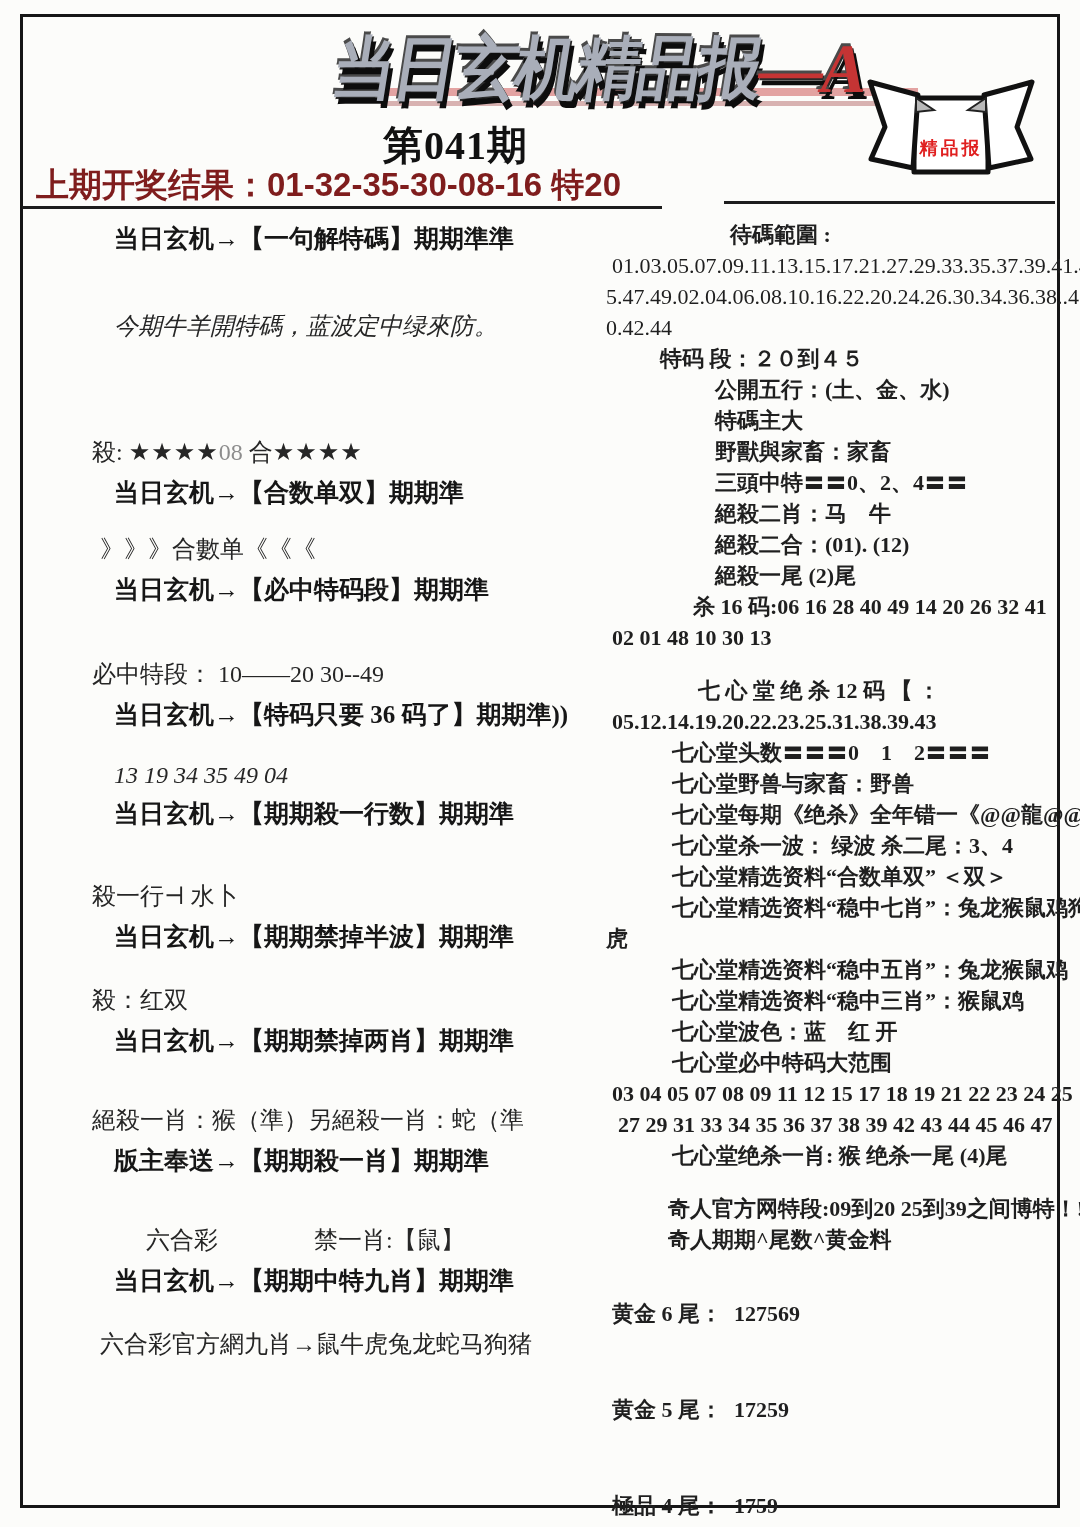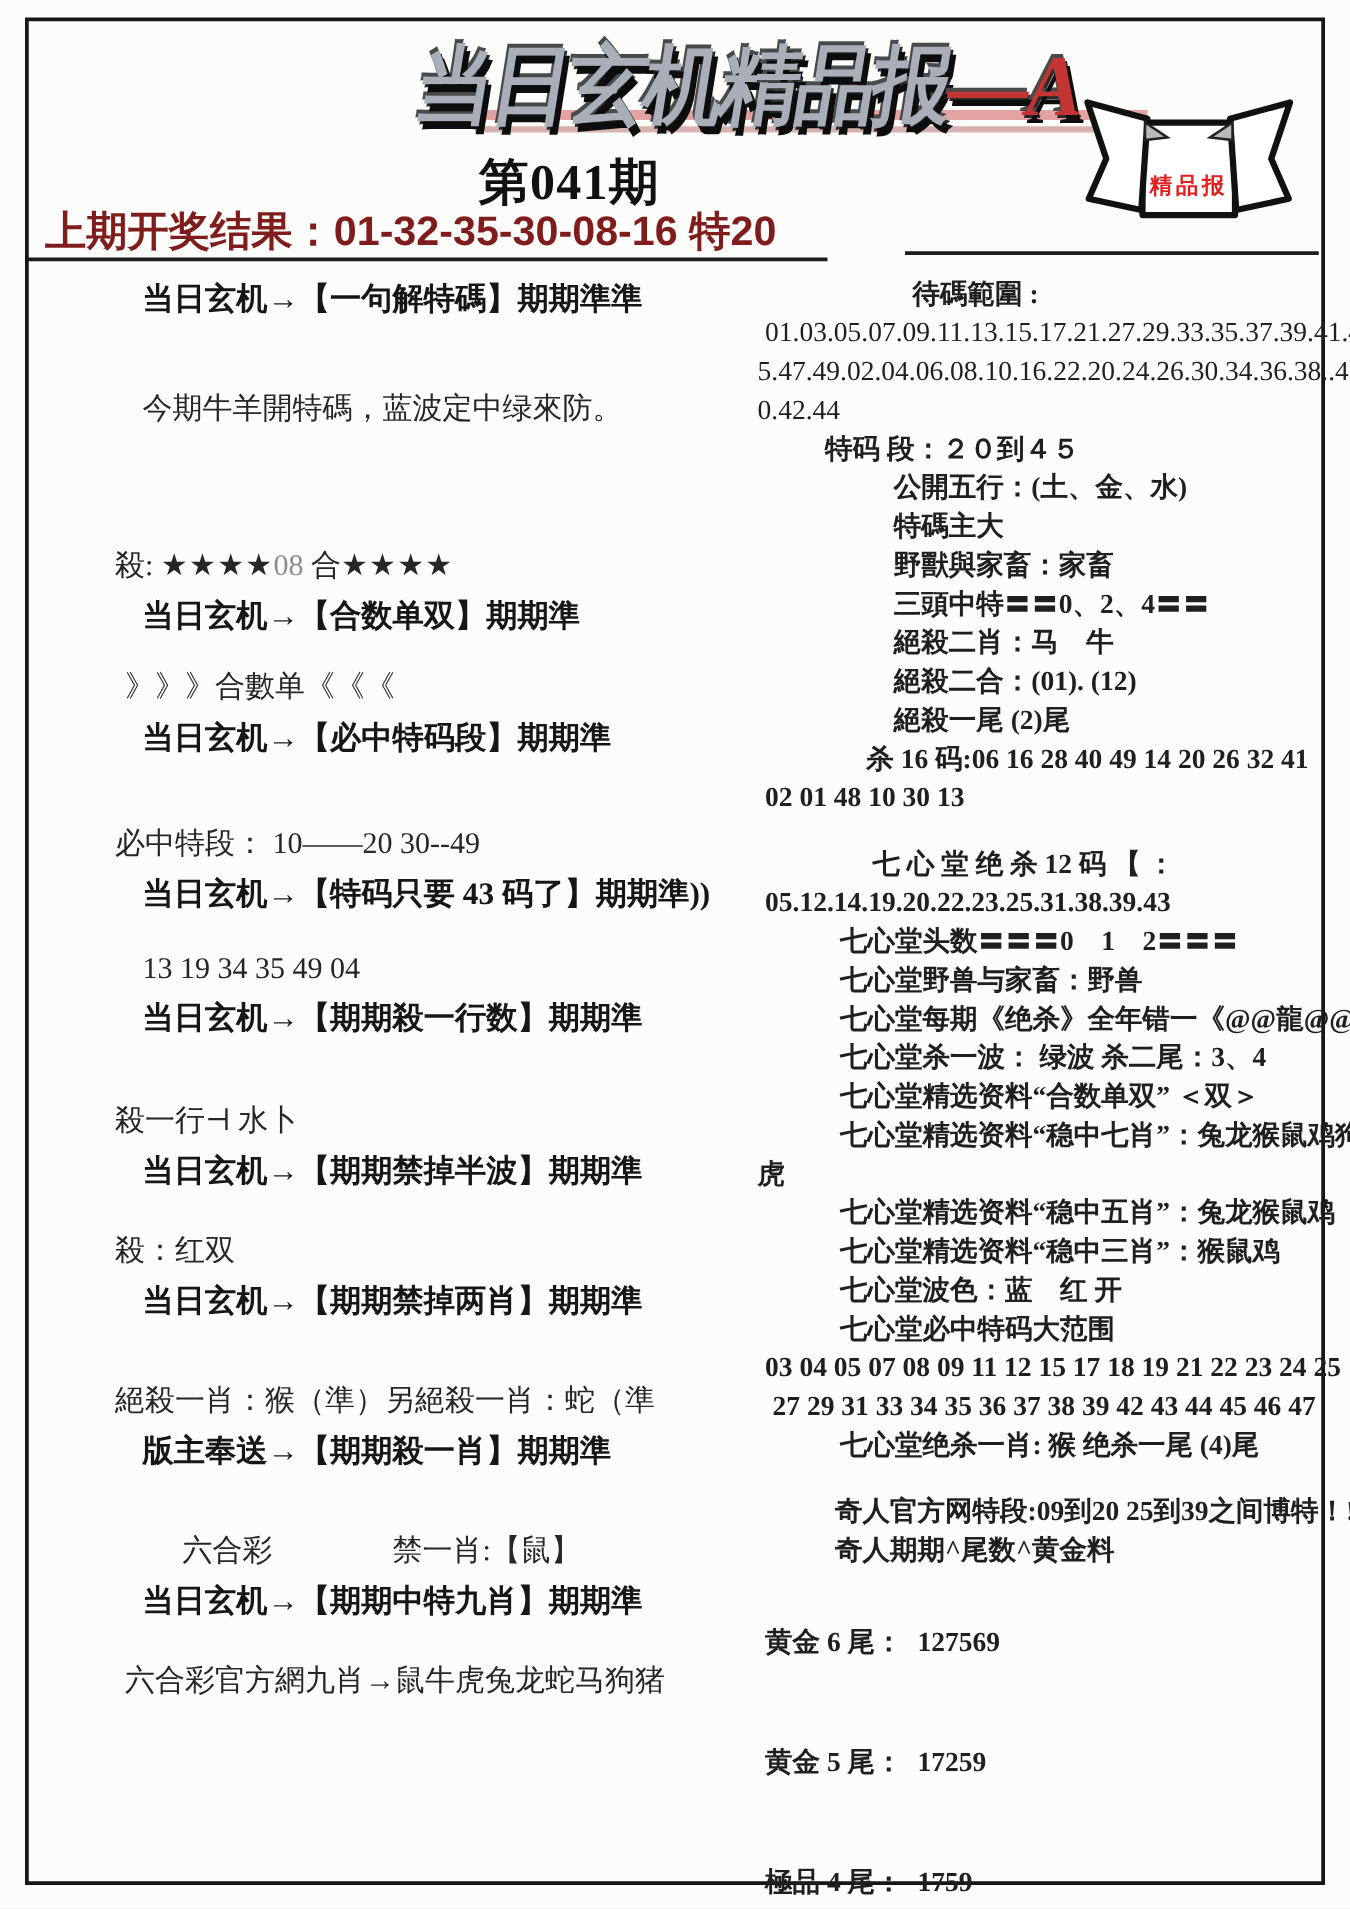--- a/index.html
+++ b/index.html
@@ -44,21 +44,21 @@
   
   .logo{position:absolute;left:850px;top:58px;width:202px;height:128px;}
   .logo svg{position:absolute;left:0;top:0;}
   .logo-text{
     position:absolute;left:0;top:78px;width:202px;text-align:center;
     font-size:18px;font-weight:bold;color:#e01f1f;letter-spacing:3px;
   }
   
   .lblock{position:absolute;left:58px;width:530px;font-size:24px;white-space:nowrap;}
   .lblock .l1{padding-left:34px;color:#262626;}
-  .lblock .l1.deep{padding-left:56px;}
+  .lblock .l1.deep{padding-left:56px;font-style:italic;}
   .lblock .l2{padding-left:56px;font-weight:bold;font-size:25px;margin-top:8px;color:#161616;}
   .lblock .l2.only{margin-top:0;}
   .stars{letter-spacing:1px;}
   .star-num{color:#8d8d8d;letter-spacing:0;}
   .split-a{padding-left:88px;}
   .split-b{padding-left:96px;}
   
   .rcol{
     position:absolute;left:598px;top:219px;width:452px;
     font-size:22px;line-height:31px;white-space:nowrap;color:#1f1f1f;
@@ -112,21 +112,21 @@
     <div class="l2">当日玄机→【合数单双】期期準</div>
   </div>
 
   <div class="lblock" style="top:533px">
     <div class="l1" style="padding-left:42px">》》》合數单《《《</div>
     <div class="l2">当日玄机→【必中特码段】期期準</div>
   </div>
 
   <div class="lblock" style="top:658px">
     <div class="l1">必中特段：  10——20 30--49</div>
-    <div class="l2">当日玄机→【特码只要 43 码了】期期準))</div>
+    <div class="l2">当日玄机→【特码只要 36 码了】期期準))</div>
   </div>
 
   <div class="lblock" style="top:762px">
     <div class="l1 deep">13 19 34 35 49 04</div>
     <div class="l2">当日玄机→【期期殺一行数】期期準</div>
   </div>
 
   <div class="lblock" style="top:880px">
     <div class="l1">殺一行⊣ 水卜</div>
     <div class="l2">当日玄机→【期期禁掉半波】期期準</div>

